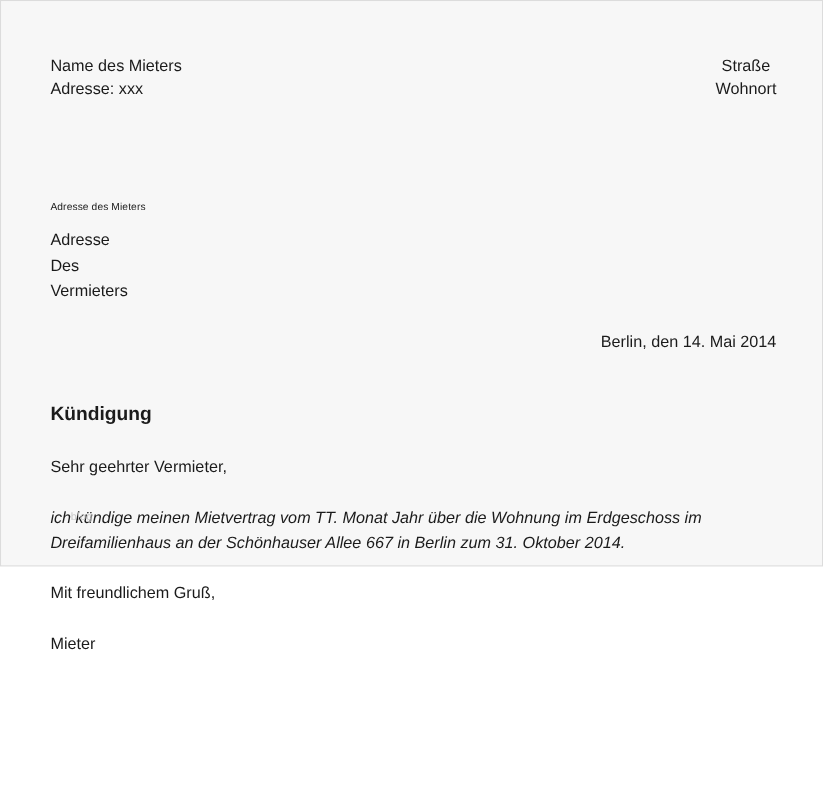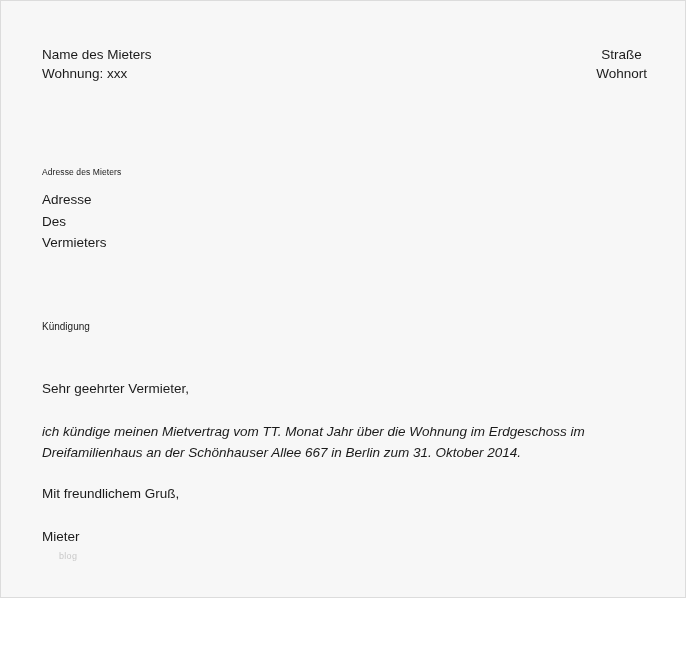--- a/index.html
+++ b/index.html
@@ -11,21 +11,21 @@
     width: 686px;
     height: 658px;
     font-family: "Liberation Sans", sans-serif;
     color: #1b1b1b;
     overflow: hidden;
   }
   .page {
     position: relative;
     box-sizing: border-box;
     width: 686px;
-    height: 598px;
+    height: 472px;
     background: #f7f7f7;
     border: 1px solid #dcdcdc;
     padding: 0;
   }
   .sheet {
     position: absolute;
     left: 0;
     top: 0;
     right: 0;
     bottom: 0;
@@ -81,23 +81,23 @@
     top: 276px;
     font-size: 13.5px;
     text-align: right;
     white-space: nowrap;
   }
 
   
   .subject {
     position: absolute;
     left: 41px;
-    top: 320px;
-    font-size: 10px;
-    font-weight: normal;
+    top: 336px;
+    font-size: 16px;
+    font-weight: bold;
   }
 
   
   .body-block {
     position: absolute;
     left: 41px;
     top: 377px;
     width: 600px;
     font-size: 13.5px;
     line-height: 21px;
@@ -127,37 +127,38 @@
 </head>
 <body>
 
 <div class="page">
   <div class="sheet">
 
     <div class="letter">
       <div class="header-row">
         <div class="header-left">
           <div>Name des Mieters</div>
-          <div>Wohnung: xxx</div>
+          <div>Adresse: xxx</div>
         </div>
         <div class="header-right">
           <div>Straße</div>
           <div>Wohnort</div>
         </div>
       </div>
     </div>
 
     <div class="small-label">Adresse des Mieters</div>
 
     <div class="recipient">
       <div>Adresse</div>
       <div>Des</div>
       <div>Vermieters</div>
     </div>
 
+    <div class="date-line">Berlin, den 14. Mai 2014</div>
 
     <div class="subject">Kündigung</div>
 
     <div class="body-block">
       <p>Sehr geehrter Vermieter,</p>
       <p class="para">ich kündige meinen Mietvertrag vom TT. Monat Jahr über die Wohnung im Erdgeschoss im Dreifamilienhaus an der Schönhauser Allee 667 in Berlin zum 31. Oktober 2014.</p>
       <p>Mit freundlichem Gruß,</p>
       <p>Mieter</p>
     </div>
 

